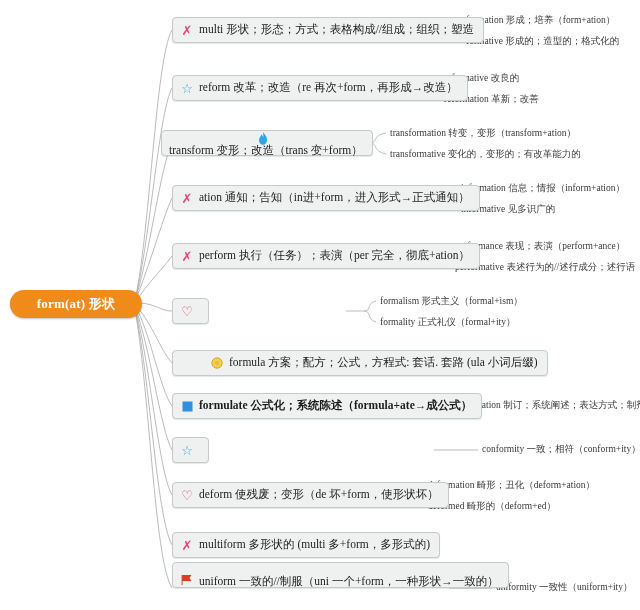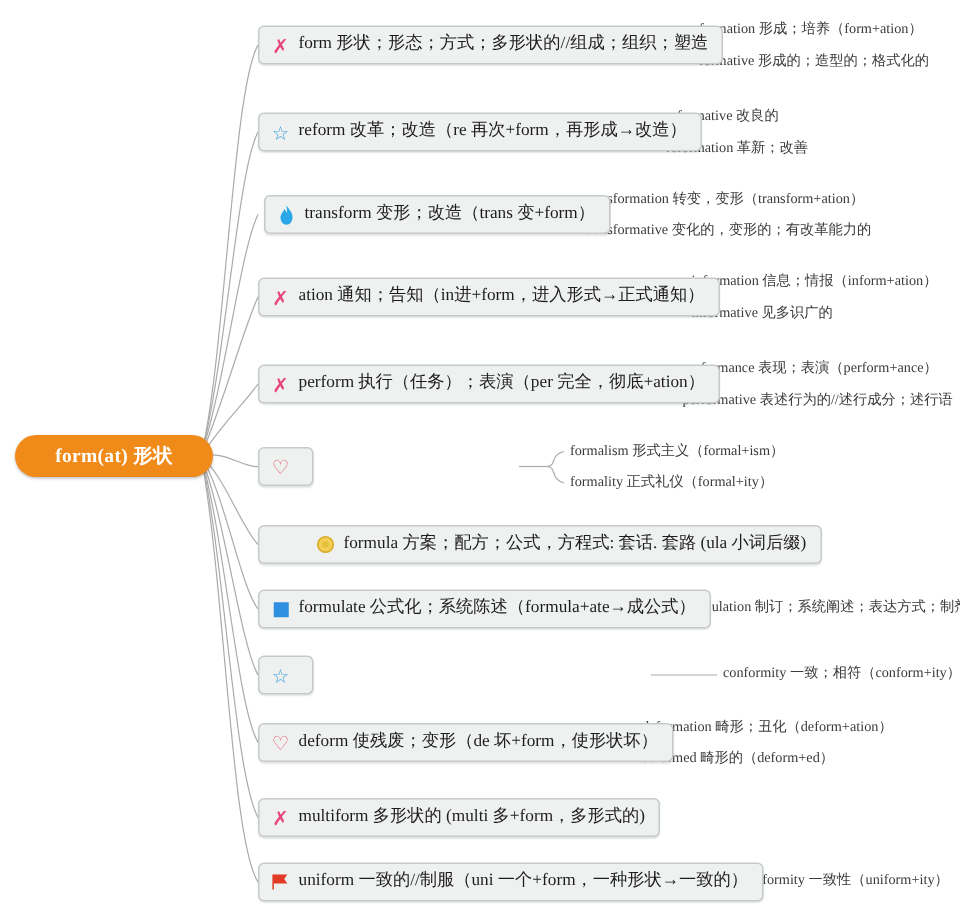--- a/index.html
+++ b/index.html
@@ -155,33 +155,33 @@
       <path d="M449 588 L 492 588"></path>
     </g>
   </svg>
 
   <div class="root-node">
     <span>form(at) 形状</span>
   </div>
 
   <div class="branch-node" style="left:172px; top:17px;">
     <span class="branch-icon ic-pink">✗</span>
-    <span class="branch-label">form 形状；形态；方式；多形状的//组成；组织；塑造</span>
+    <span class="branch-label">multi 形状；形态；方式；表格构成//组成；组织；塑造</span>
   </div>
   <div class="leaf-text" style="left:466px; top:16px;">formation 形成；培养（form+ation）</div>
   <div class="leaf-text" style="left:466px; top:37px;">formative 形成的；造型的；格式化的</div>
 
   <div class="branch-node" style="left:172px; top:75px;">
     <span class="branch-icon ic-star">☆</span>
     <span class="branch-label">reform 改革；改造（re 再次+form，再形成→改造）</span>
   </div>
   <div class="leaf-text" style="left:444px; top:74px;">reformative 改良的</div>
   <div class="leaf-text" style="left:444px; top:95px;">reformation 革新；改善</div>
 
-  <div class="branch-node" style="left:176px; top:130px;">
+  <div class="branch-node" style="left:161px; top:130px;flex-direction:column;">
     <span class="branch-icon ic-flame">
       <svg width="10" height="13" viewBox="0 0 10 13">
         <path d="M5 0 C7 3 9 4.5 9 8 C9 10.8 7.2 12.8 5 12.8 C2.8 12.8 1 10.8 1 8 C1 5.5 3 4.5 3.6 2.2 C4.2 3.6 5 4 5.4 5 C5.6 3.4 5 1.6 5 0 Z" fill="#2aa7e8"></path>
       </svg>
     </span>
     <span class="branch-label">transform 变形；改造（trans 变+form）</span>
   </div>
   <div class="leaf-text" style="left:390px; top:129px;">transformation 转变，变形（transform+ation）</div>
   <div class="leaf-text" style="left:390px; top:150px;">transformative 变化的，变形的；有改革能力的</div>
 
@@ -208,21 +208,21 @@
   <div class="branch-node" style="left:172px; top:350px;padding-left:37px;">
     <span class="branch-icon ic-gold">
       <svg width="12" height="12" viewBox="0 0 12 12">
         <circle cx="6" cy="6" r="5.2" fill="#f0cf54" stroke="#d8a821" stroke-width="1"></circle>
         <circle cx="6" cy="6" r="2.2" fill="#e8bf3c"></circle>
       </svg>
     </span>
     <span class="branch-label">formula 方案；配方；公式，方程式: 套话. 套路 (ula 小词后缀)</span>
   </div>
 
-  <div class="branch-node" style="left:172px; top:393px;">
+  <div class="branch-node" style="left:172px; top:393px;font-weight:bold;">
     <span class="branch-icon ic-bluesq">
       <svg width="11" height="11" viewBox="0 0 11 11">
         <rect x="0.5" y="0.5" width="10" height="10" fill="#2f8fe0"></rect>
       </svg>
     </span>
     <span class="branch-label">formulate 公式化；系统陈述（formula+ate→成公式）</span>
   </div>
   <div class="leaf-text" style="left:456px; top:401px;">formulation 制订；系统阐述；表达方式；制剂</div>
 
   <div class="branch-node" style="left:172px; top:437px;">
@@ -235,21 +235,21 @@
     <span class="branch-label">deform 使残废；变形（de 坏+form，使形状坏）</span>
   </div>
   <div class="leaf-text" style="left:428px; top:481px;">deformation 畸形；丑化（deform+ation）</div>
   <div class="leaf-text" style="left:428px; top:502px;">deformed 畸形的（deform+ed）</div>
 
   <div class="branch-node" style="left:172px; top:532px;">
     <span class="branch-icon ic-pink">✗</span>
     <span class="branch-label">multiform 多形状的 (multi 多+form，多形式的)</span>
   </div>
 
-  <div class="branch-node" style="left:172px; top:575px;">
+  <div class="branch-node" style="left:172px; top:562px;align-items:flex-end;">
     <span class="branch-icon ic-redsq">
       <svg width="12" height="12" viewBox="0 0 12 12">
         <path d="M1.2 1 L10.5 1 L8.5 4 L10.5 7 L1.2 7 Z" fill="#e23a25"></path>
         <rect x="0.6" y="1" width="1" height="10" fill="#e23a25"></rect>
       </svg>
     </span>
     <span class="branch-label">uniform 一致的//制服（uni 一个+form，一种形状→一致的）</span>
   </div>
   <div class="leaf-text" style="left:496px; top:583px;">uniformity 一致性（uniform+ity）</div>
 

